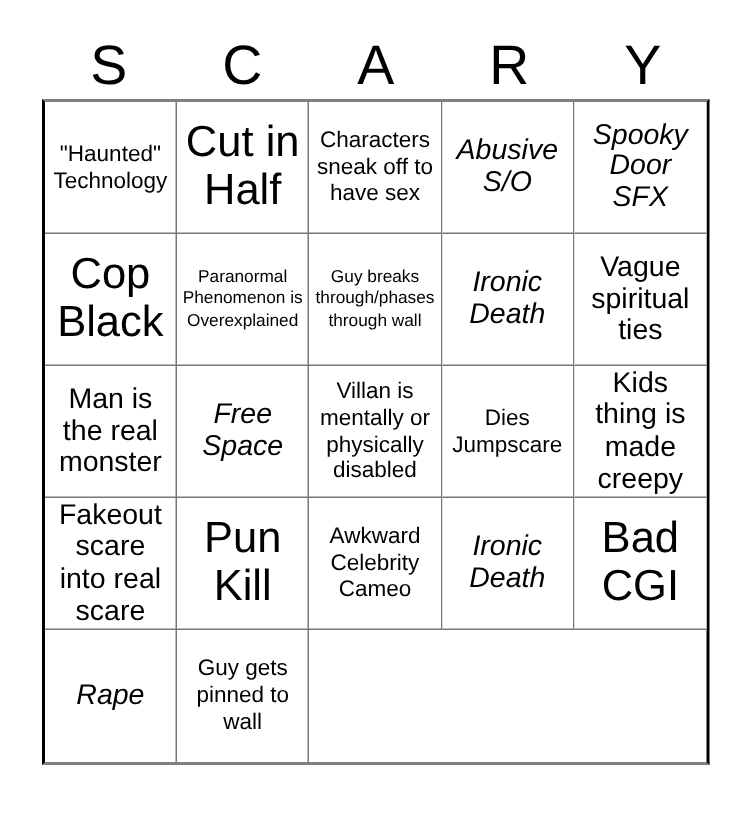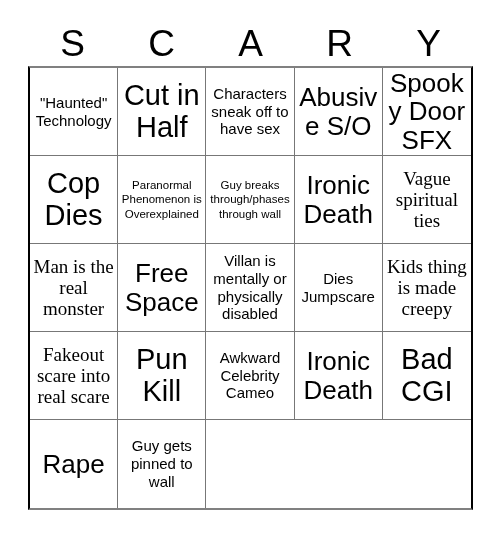--- a/index.html
+++ b/index.html
@@ -78,22 +78,22 @@
   }
   .cell-text {
     display: block;
     width: 100%;
     line-height: 1.12;
     color: #000000;
     word-wrap: break-word;
   }
   
   .fs-xl  { font-size: 29px; line-height: 1.08; }
-  .fs-lg  { font-size: 26px; line-height: 1.08; }
-  .fs-md  { font-size: 19px; line-height: 1.12; font-family: Liberation Serif, serif; }
+  .fs-lg  { font-size: 19px; line-height: 1.08; font-style: italic; }
+  .fs-md  { font-size: 19px; line-height: 1.12; }
   .fs-sm  { font-size: 15px; line-height: 1.18; }
   .fs-xs  { font-size: 11.5px; line-height: 1.22; }
 </style>
 </head>
 <body>
 
 <div id="bingo-card">
 
   <div id="header-row">
     <div class="header-letter">S</div>
@@ -115,21 +115,21 @@
         <span class="cell-text fs-sm">Characters sneak off to have sex</span>
       </div>
     <div class="bingo-cell">
         <span class="cell-text fs-lg">Abusive S/O</span>
       </div>
     <div class="bingo-cell">
         <span class="cell-text fs-lg">Spooky Door SFX</span>
       </div>
 
     <div class="bingo-cell">
-        <span class="cell-text fs-xl">Cop Dies</span>
+        <span class="cell-text fs-xl">Cop Black</span>
       </div>
     <div class="bingo-cell">
         <span class="cell-text fs-xs">Paranormal Phenomenon is Overexplained</span>
       </div>
     <div class="bingo-cell">
         <span class="cell-text fs-xs">Guy breaks through/phases through wall</span>
       </div>
     <div class="bingo-cell">
         <span class="cell-text fs-lg">Ironic Death</span>
       </div>

